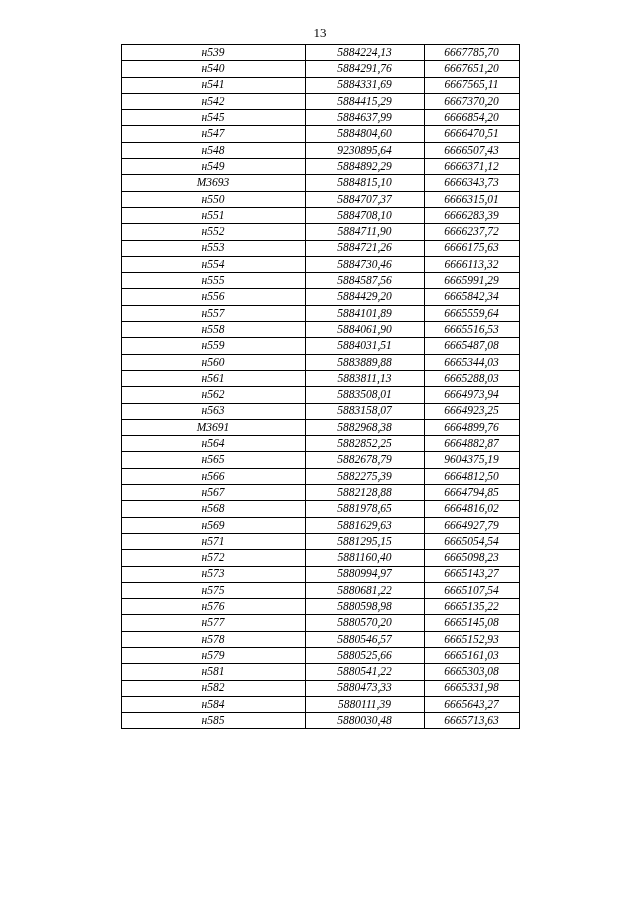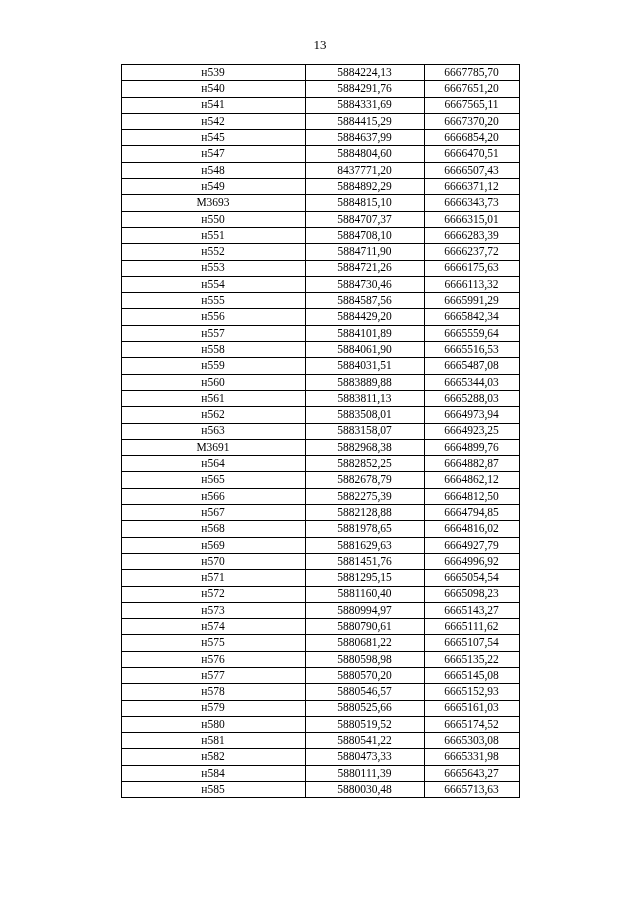--- a/index.html
+++ b/index.html
@@ -9,29 +9,30 @@
   }
   body {
     width: 640px;
     height: 905px;
     font-family: "Liberation Serif", "DejaVu Serif", serif;
     color: #000000;
     overflow: hidden;
   }
   .page-number {
     text-align: center;
-    padding-top: 38px;
+    padding-top: 26px;
     font-size: 13px;
     line-height: 1;
   }
   table.coords-table {
     border-collapse: collapse;
     table-layout: fixed;
     width: 398px;
-    margin: 13px auto 0 auto;
+    margin: 5px auto 0 auto;
+    font-style: italic;
   }
   table.coords-table td {
     border: 1px solid #000000;
     font-size: 11.5px;
     line-height: 1;
     height: 15.3px;
     padding: 0 2px;
     text-align: center;
     vertical-align: middle;
     white-space: nowrap;
@@ -79,21 +80,21 @@
           <td>5884637,99</td>
           <td>6666854,20</td>
         </tr>
         <tr>
           <td>н547</td>
           <td>5884804,60</td>
           <td>6666470,51</td>
         </tr>
         <tr>
           <td>н548</td>
-          <td>8437771,20</td>
+          <td>9230895,64</td>
           <td>6666507,43</td>
         </tr>
         <tr>
           <td>н549</td>
           <td>5884892,29</td>
           <td>6666371,12</td>
         </tr>
         <tr>
           <td>М3693</td>
           <td>5884815,10</td>
@@ -175,21 +176,21 @@
           <td>6664899,76</td>
         </tr>
         <tr>
           <td>н564</td>
           <td>5882852,25</td>
           <td>6664882,87</td>
         </tr>
         <tr>
           <td>н565</td>
           <td>5882678,79</td>
-          <td>6664862,12</td>
+          <td>9604375,19</td>
         </tr>
         <tr>
           <td>н566</td>
           <td>5882275,39</td>
           <td>6664812,50</td>
         </tr>
         <tr>
           <td>н567</td>
           <td>5882128,88</td>
           <td>6664794,85</td>
@@ -198,45 +199,35 @@
           <td>н568</td>
           <td>5881978,65</td>
           <td>6664816,02</td>
         </tr>
         <tr>
           <td>н569</td>
           <td>5881629,63</td>
           <td>6664927,79</td>
         </tr>
         <tr>
-          <td>н570</td>
-          <td>5881451,76</td>
-          <td>6664996,92</td>
-        </tr>
-        <tr>
           <td>н571</td>
           <td>5881295,15</td>
           <td>6665054,54</td>
         </tr>
         <tr>
           <td>н572</td>
           <td>5881160,40</td>
           <td>6665098,23</td>
         </tr>
         <tr>
           <td>н573</td>
           <td>5880994,97</td>
           <td>6665143,27</td>
         </tr>
         <tr>
-          <td>н574</td>
-          <td>5880790,61</td>
-          <td>6665111,62</td>
-        </tr>
-        <tr>
           <td>н575</td>
           <td>5880681,22</td>
           <td>6665107,54</td>
         </tr>
         <tr>
           <td>н576</td>
           <td>5880598,98</td>
           <td>6665135,22</td>
         </tr>
         <tr>
@@ -246,25 +237,20 @@
         </tr>
         <tr>
           <td>н578</td>
           <td>5880546,57</td>
           <td>6665152,93</td>
         </tr>
         <tr>
           <td>н579</td>
           <td>5880525,66</td>
           <td>6665161,03</td>
-        </tr>
-        <tr>
-          <td>н580</td>
-          <td>5880519,52</td>
-          <td>6665174,52</td>
         </tr>
         <tr>
           <td>н581</td>
           <td>5880541,22</td>
           <td>6665303,08</td>
         </tr>
         <tr>
           <td>н582</td>
           <td>5880473,33</td>
           <td>6665331,98</td>

